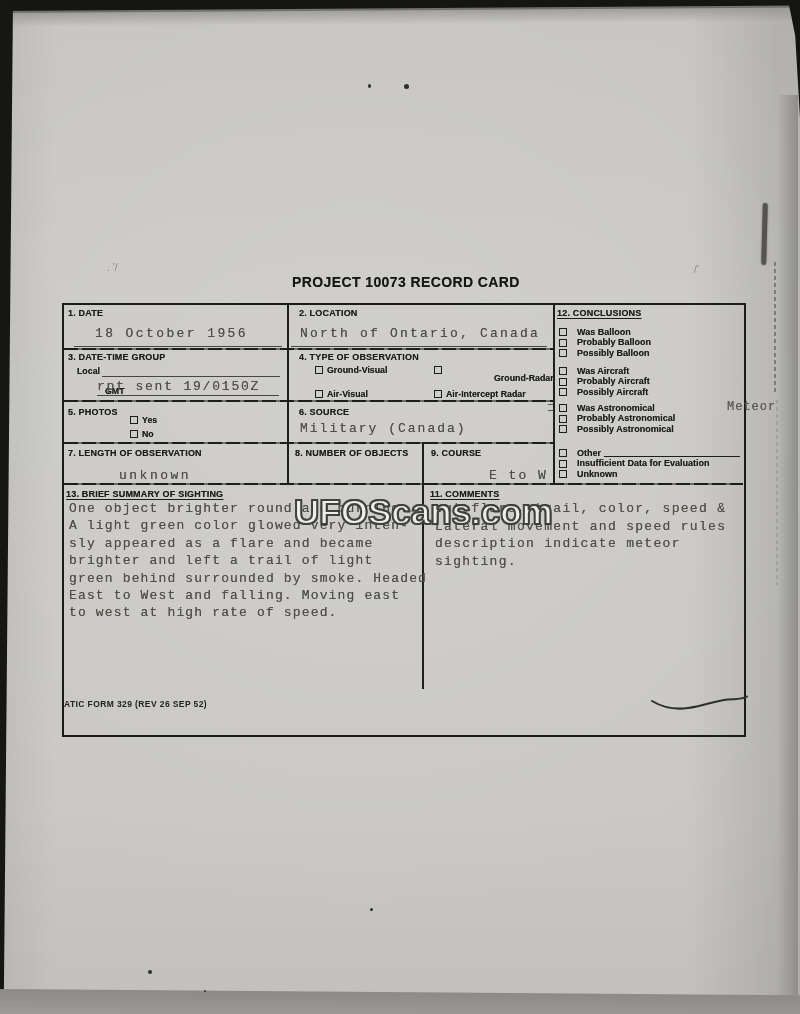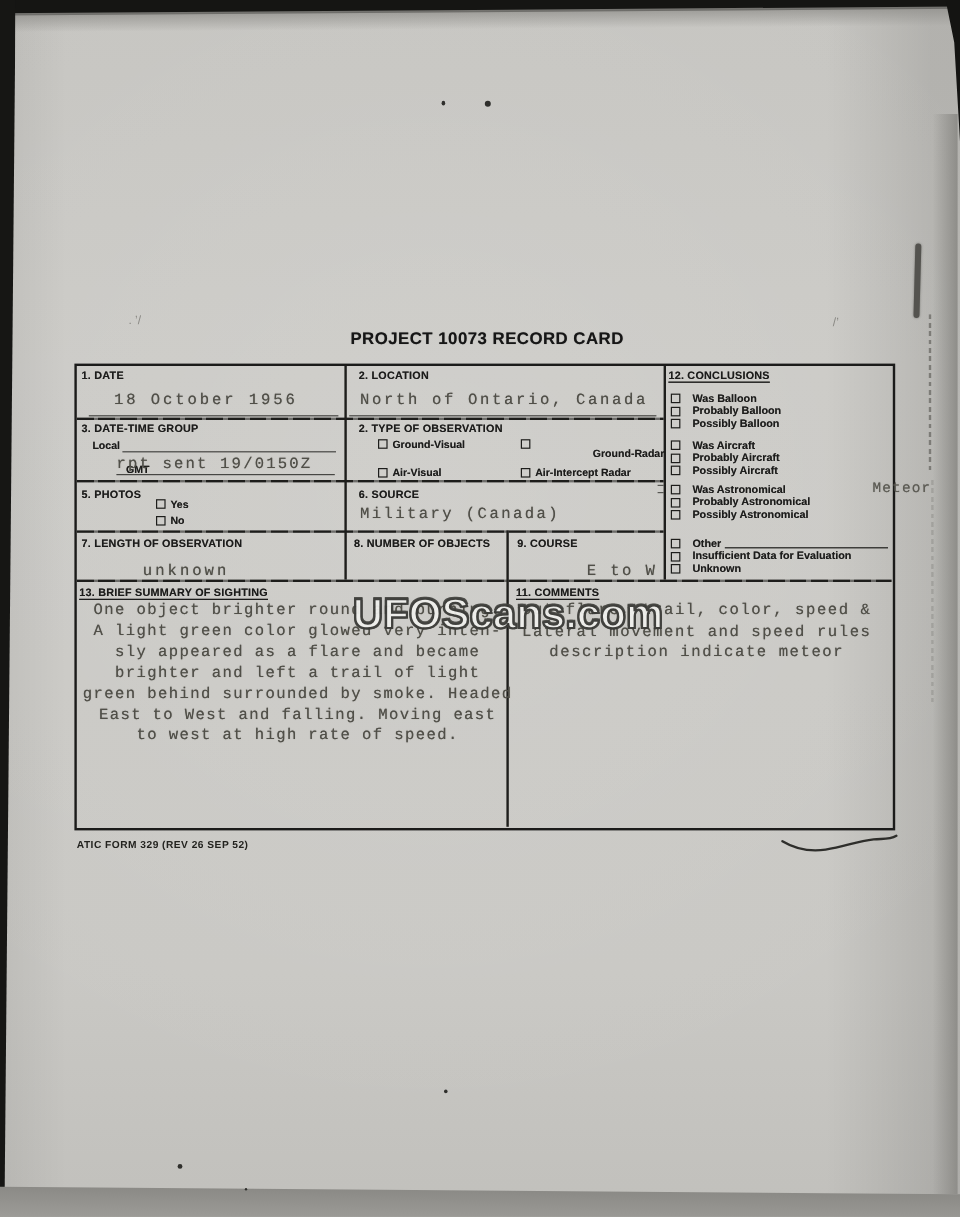--- a/index.html
+++ b/index.html
@@ -18,21 +18,21 @@
   .edge-bottom{position:absolute;left:-3px;top:989px;width:808px;height:30px;background:linear-gradient(180deg,#8b8a86,#a09f9b);transform:rotate(0.45deg);transform-origin:left top;}
   .streak-dark{position:absolute;left:762px;top:203px;width:5px;height:62px;background:#43423e;border-radius:3px;opacity:.85;transform:rotate(1.5deg);box-shadow:0 0 2px rgba(50,50,45,.6);}
   .streak-dash{position:absolute;left:774px;top:262px;width:2px;height:132px;background:repeating-linear-gradient(180deg,#6e6d68 0 4px,rgba(0,0,0,0) 4px 7px);opacity:.8;}
   .streak-dash2{position:absolute;left:776px;top:400px;width:2px;height:185px;background:repeating-linear-gradient(180deg,#6e6d68 0 4px,rgba(0,0,0,0) 4px 7px);opacity:.3;}
   .speck{position:absolute;background:#2f2f2c;border-radius:50%;}
   .faint-mark{position:absolute;color:#73726d;font-size:10px;opacity:.75;}
   
   .title{position:absolute;left:292px;top:274px;font-size:14px;font-weight:bold;color:#161616;letter-spacing:.4px;white-space:nowrap;text-shadow:0 0 .6px rgba(20,20,20,.55);}
   .footer{position:absolute;left:64px;top:699px;font-size:8.5px;font-weight:bold;color:#23231f;letter-spacing:.4px;white-space:nowrap;}
   
-  .card{position:absolute;left:62px;top:303px;width:684px;height:389px;border:2.5px solid #1b1b1a;box-sizing:border-box;text-align:center;}
+  .card{position:absolute;left:62px;top:303px;width:684px;height:434px;border:2.5px solid #1b1b1a;box-sizing:border-box;}
   .hl{position:absolute;height:2px;background:repeating-linear-gradient(90deg,#1d1d1b 0 14px,rgba(29,29,27,.55) 14px 18px);}
   .vl{position:absolute;width:1.8px;background:#1e1e1c;}
   .flabel{position:absolute;font-size:9px;font-weight:bold;color:#1c1c1b;letter-spacing:.2px;white-space:nowrap;text-shadow:0 0 .5px rgba(28,28,26,.6);}
   .flabel.u{text-decoration:underline;text-underline-offset:2px;}
   .tw{position:absolute;font-family:"Liberation Mono","DejaVu Sans Mono",monospace;font-size:13px;color:#504f48;white-space:nowrap;text-shadow:0 0 .6px rgba(70,69,62,.7);}
   .uline{position:absolute;height:1.3px;background:#2e2e2c;opacity:.85;}
   .cb{position:absolute;width:6px;height:6px;border:1.6px solid #1d1d1b;}
   .cblbl{position:absolute;font-size:8.8px;font-weight:bold;color:#1c1c1b;white-space:nowrap;text-shadow:0 0 .5px rgba(28,28,26,.6);}
   
   .cl-group{position:absolute;left:495px;}
@@ -94,21 +94,21 @@
     <div class="tw" style="left:236px;top:21px;letter-spacing:2.2px;">North of Ontario, Canada</div>
     <div class="uline" style="left:227px;top:41px;width:256px;"></div>
 
     <div class="flabel" style="left:4px;top:47px;">3. DATE-TIME GROUP</div>
     <div class="cblbl" style="left:13px;top:61px;">Local</div>
     <div class="uline" style="left:38px;top:71px;width:178px;"></div>
     <div class="cblbl" style="left:13px;top:81px;margin-left:28px;">GMT</div>
     <div class="tw" style="left:33px;top:74px;letter-spacing:1.8px;">rpt sent 19/0150Z</div>
     <div class="uline" style="left:33px;top:90px;width:182px;"></div>
 
-    <div class="flabel" style="left:235px;top:47px;">2. TYPE OF OBSERVATION</div>
+    <div class="flabel" style="left:235px;top:47px;">4. TYPE OF OBSERVATION</div>
     <span class="cb" style="left:251px;top:61px;"></span>
     <div class="cblbl" style="left:263px;top:60px;">Ground-Visual</div>
     <span class="cb" style="left:370px;top:61px;"></span>
     <div class="cblbl" style="left:382px;top:68px;margin-left:48px;">Ground-Radar</div>
     <span class="cb" style="left:251px;top:85px;"></span>
     <div class="cblbl" style="left:263px;top:84px;">Air-Visual</div>
     <span class="cb" style="left:370px;top:85px;"></span>
     <div class="cblbl" style="left:382px;top:84px;">Air-Intercept Radar</div>
 
     <div class="flabel" style="left:4px;top:102px;">5. PHOTOS</div>
@@ -136,20 +136,21 @@
       <div>green behind surrounded by smoke. Headed</div>
       <div>East to West and falling. Moving east</div>
       <div>to west at high rate of speed.</div>
     </div>
 
     <div class="flabel u" style="left:366px;top:184px;">11. COMMENTS</div>
     <div class="tw-block" style="left:371px;top:195px;line-height:17.6px;letter-spacing:1.3px;">
       <div>out flare, trail, color, speed &amp;</div>
       <div>Lateral movement and speed rules</div>
       <div>description indicate meteor</div>
+      <div>sighting.</div>
     </div>
 
     <div class="flabel u" style="left:493px;top:3px;">12. CONCLUSIONS</div>
 
     <div class="cl-group" style="top:22px;">
       <div class="cl-row">
           <span class="cl-cb"></span>
           <span class="cl-txt">Was Balloon</span>
         </div>
       <div class="cl-row">

